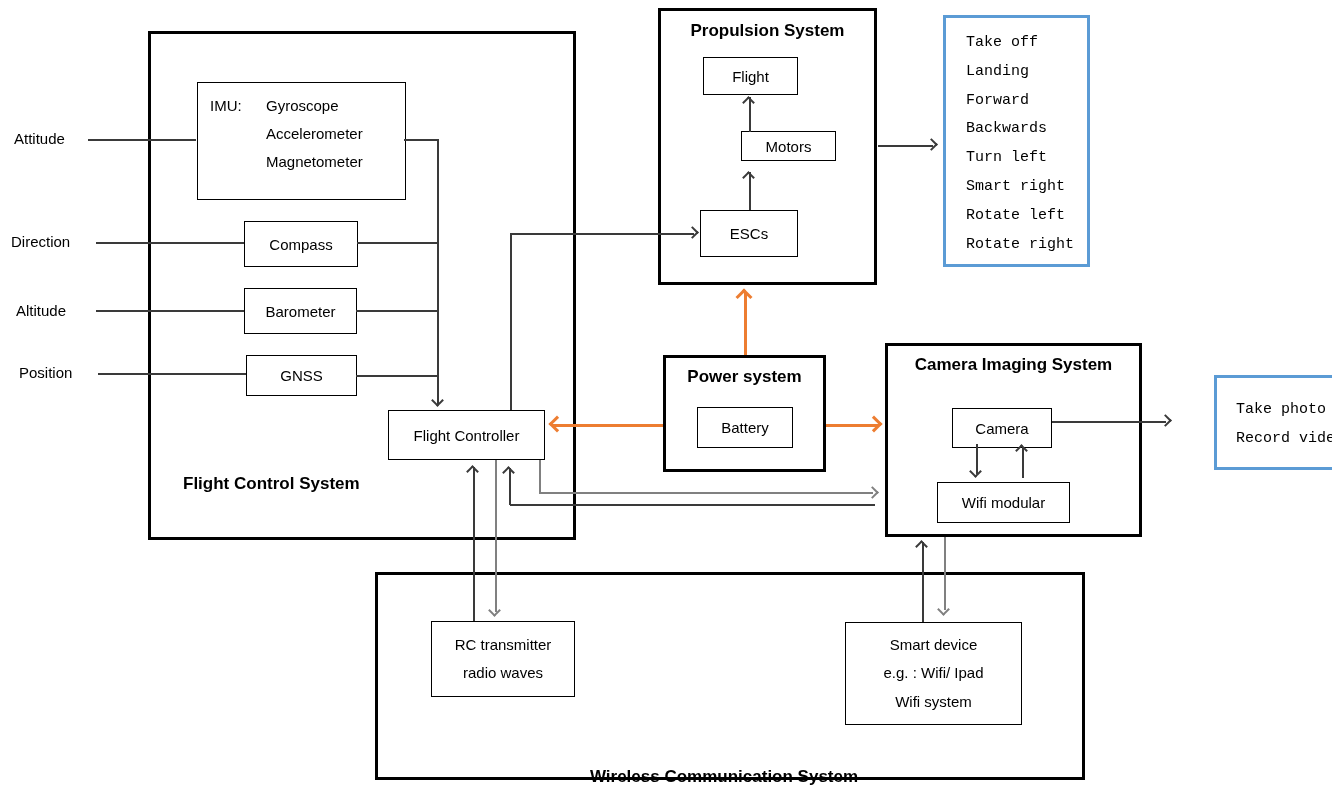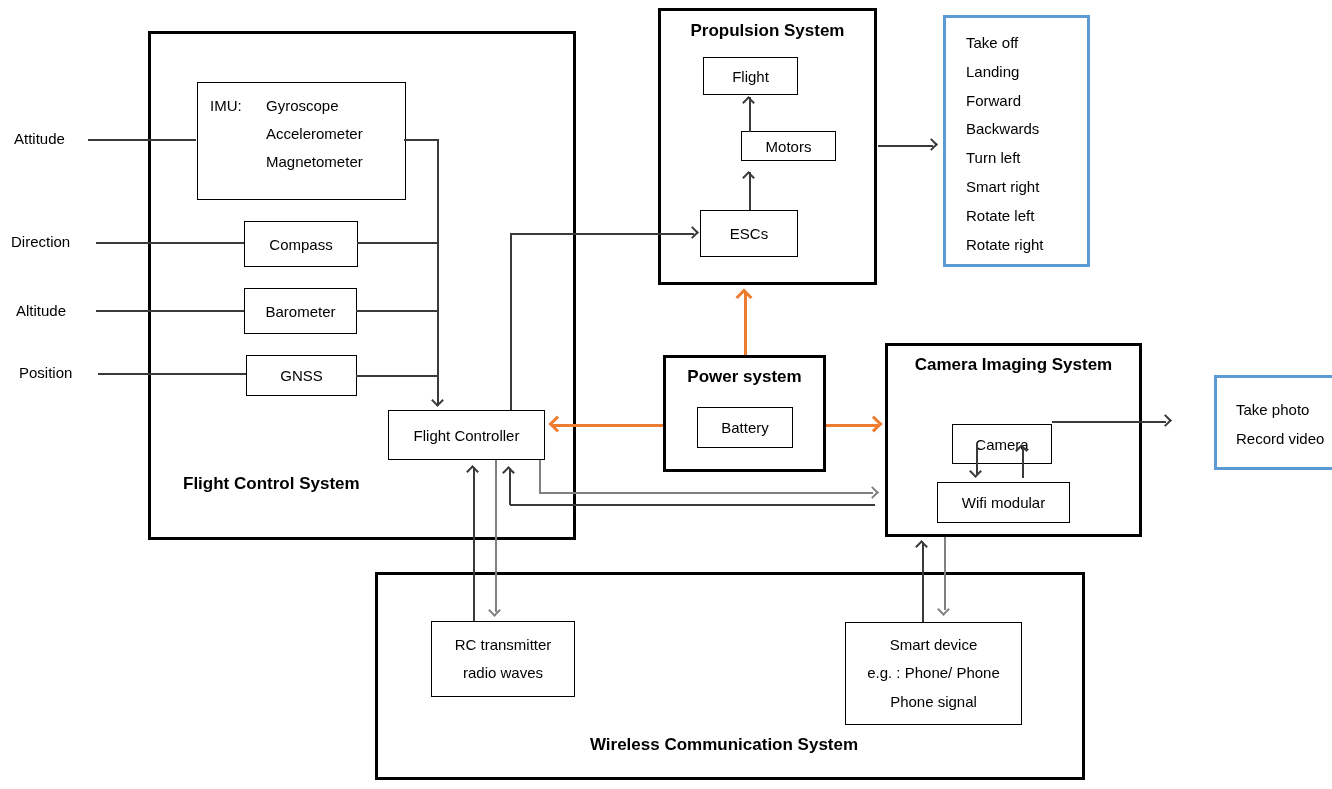--- a/index.html
+++ b/index.html
@@ -8,21 +8,21 @@
     position:relative; width:1332px; height:789px; background:#fff;
     font-family:"Liberation Sans", sans-serif; font-size:15px; color:#000;
     overflow:hidden;
   }
   .t { position:absolute; white-space:nowrap; }
   .title { font-weight:700; font-size:17px; }
   .center { text-align:center; }
   
   .gbox { position:absolute; border:3px solid #000; background:transparent; }
   
-  .bbox { position:absolute; border:3px solid #5B9BD5; background:#fff; }
+  .bbox { position:absolute; border:3px solid #5B9BD5; background:#fff;font-family:Liberation Mono, monospace; }
   .bl { line-height:28.8px; }
   
   .nbox { position:absolute; border:1.5px solid #000; background:#fff;
           display:flex; align-items:center; justify-content:center;
           text-align:center; }
   .col { flex-direction:column; }
   
   .lh { position:absolute; height:1.5px; background:#3a3a3a; }
   .lv { position:absolute; width:1.5px; background:#3a3a3a; }
   .lh.g { background:#808080; height:2px; }
@@ -62,21 +62,21 @@
   <div class="gbox" style="left:658px;top:8px;width:219px;height:277px"></div>
   <span class="t title center" style="left:658px;top:21px;width:219px">Propulsion System</span>
 
   <div class="gbox" style="left:663px;top:355px;width:163px;height:117px"></div>
   <span class="t title center" style="left:663px;top:367px;width:163px">Power system</span>
 
   <div class="gbox" style="left:885px;top:343px;width:257px;height:194px"></div>
   <span class="t title center" style="left:885px;top:355px;width:257px">Camera Imaging System</span>
 
   <div class="gbox" style="left:375px;top:572px;width:710px;height:208px"></div>
-  <span class="t title center" style="left:375px;top:735px;width:698px">Wireless Communication System</span>
+  <span class="t title center" style="left:375px;top:767px;width:698px">Wireless Communication System</span>
 
   <div class="bbox" style="left:943px;top:15px;width:147px;height:252px;padding:11px 0 0 20px">
     <div class="bl">Take off</div>
     <div class="bl">Landing</div>
     <div class="bl">Forward</div>
     <div class="bl">Backwards</div>
     <div class="bl">Turn left</div>
     <div class="bl">Smart right</div>
     <div class="bl">Rotate left</div>
     <div class="bl">Rotate right</div>
@@ -115,35 +115,35 @@
       <span>Motors</span>
     </div>
   <div class="nbox" style="left:700px;top:210px;width:98px;height:47px">
       <span>ESCs</span>
     </div>
 
   <div class="nbox" style="left:697px;top:407px;width:96px;height:41px">
       <span>Battery</span>
     </div>
 
-  <div class="nbox" style="left:952px;top:424px;width:100px;height:40px">
+  <div class="nbox" style="left:952px;top:408px;width:100px;height:40px">
       <span>Camera</span>
     </div>
   <div class="nbox" style="left:937px;top:482px;width:133px;height:41px">
       <span>Wifi modular</span>
     </div>
 
   <div class="nbox col rc-lines" style="left:431px;top:621px;width:144px;height:76px">
     <div>RC transmitter</div>
     <div>radio waves</div>
   </div>
   <div class="nbox col smart-lines" style="left:845px;top:622px;width:177px;height:103px">
     <div>Smart device</div>
-    <div>e.g. : Phone/ Phone</div>
-    <div>Phone signal</div>
+    <div>e.g. : Wifi/ Ipad</div>
+    <div>Wifi system</div>
   </div>
 
   <i class="lh" style="left:88px;top:139px;width:108px"></i>
   <i class="lh" style="left:96px;top:242px;width:148px"></i>
   <i class="lh" style="left:96px;top:310px;width:148px"></i>
   <i class="lh" style="left:98px;top:373px;width:148px"></i>
 
   <i class="lh" style="left:404px;top:139px;width:34px"></i>
   <i class="lh" style="left:357px;top:242px;width:81px"></i>
   <i class="lh" style="left:356px;top:310px;width:82px"></i>

